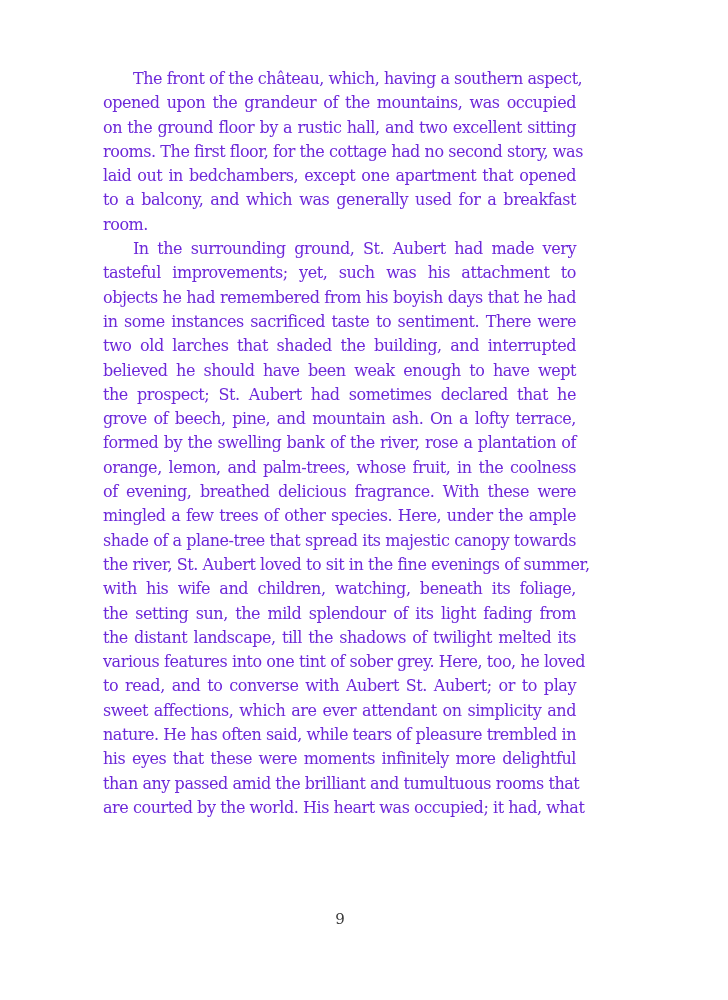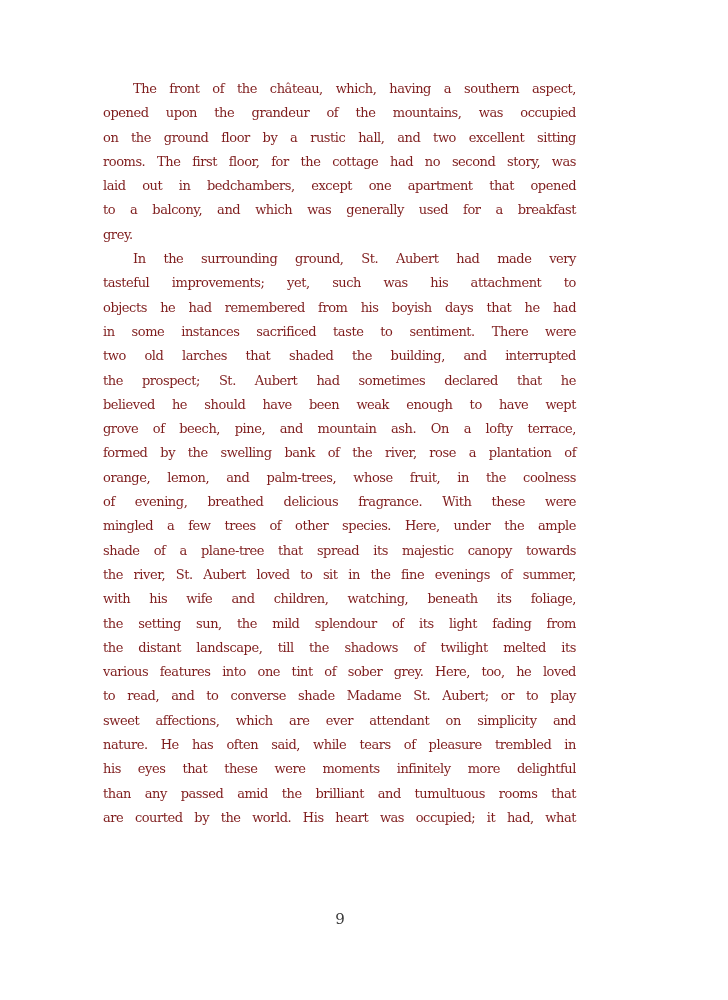--- a/index.html
+++ b/index.html
@@ -1,22 +1,22 @@
 <!DOCTYPE html>
 <html><head>
 <meta charset="utf-8">
 <style>
   html, body { margin: 0; padding: 0; }
   body {
     width: 728px; height: 1000px; background: #ffffff; position: relative; overflow: hidden;
   }
   .page-text {
-    position: absolute; left: 103px; top: 77px; width: 473px;
+    position: absolute; left: 103px; top: 67px; width: 473px;
     font-family: "DejaVu Serif", serif;
-    font-size: 13px; line-height: 24.3px; color: #7f1d1d;
+    font-size: 16px; line-height: 24.3px; color: #6d28d9;
     text-align: justify; letter-spacing: -0.45px;
   }
   .line {
     display: block; height: 24.3px; white-space: nowrap;
     text-align: justify; text-align-last: justify;
   }
   .line.last { text-align-last: left; }
   .line.indent { padding-left: 30px; }
   .page-number {
     position: absolute; left: 0; width: 680px; top: 910px; text-align: center;
@@ -27,42 +27,42 @@
 <body>
 
 <div class="page-text">
   <div id="p0">
     <span class="line indent">The front of the château, which, having a southern aspect,</span>
     <span class="line">opened upon the grandeur of the mountains, was occupied</span>
     <span class="line">on the ground floor by a rustic hall, and two excellent sitting</span>
     <span class="line">rooms. The first floor, for the cottage had no second story, was</span>
     <span class="line">laid out in bedchambers, except one apartment that opened</span>
     <span class="line">to a balcony, and which was generally used for a breakfast</span>
-    <span class="line last">grey.</span>
+    <span class="line last">room.</span>
   </div>
   <div id="p1">
     <span class="line indent">In the surrounding ground, St. Aubert had made very</span>
     <span class="line">tasteful improvements; yet, such was his attachment to</span>
     <span class="line">objects he had remembered from his boyish days that he had</span>
     <span class="line">in some instances sacrificed taste to sentiment. There were</span>
     <span class="line">two old larches that shaded the building, and interrupted</span>
+    <span class="line">believed he should have been weak enough to have wept</span>
     <span class="line">the prospect; St. Aubert had sometimes declared that he</span>
-    <span class="line">believed he should have been weak enough to have wept</span>
     <span class="line">grove of beech, pine, and mountain ash. On a lofty terrace,</span>
     <span class="line">formed by the swelling bank of the river, rose a plantation of</span>
     <span class="line">orange, lemon, and palm-trees, whose fruit, in the coolness</span>
     <span class="line">of evening, breathed delicious fragrance. With these were</span>
     <span class="line">mingled a few trees of other species. Here, under the ample</span>
     <span class="line">shade of a plane-tree that spread its majestic canopy towards</span>
     <span class="line">the river, St. Aubert loved to sit in the fine evenings of summer,</span>
     <span class="line">with his wife and children, watching, beneath its foliage,</span>
     <span class="line">the setting sun, the mild splendour of its light fading from</span>
     <span class="line">the distant landscape, till the shadows of twilight melted its</span>
     <span class="line">various features into one tint of sober grey. Here, too, he loved</span>
-    <span class="line">to read, and to converse shade Madame St. Aubert; or to play</span>
+    <span class="line">to read, and to converse with Aubert St. Aubert; or to play</span>
     <span class="line">sweet affections, which are ever attendant on simplicity and</span>
     <span class="line">nature. He has often said, while tears of pleasure trembled in</span>
     <span class="line">his eyes that these were moments infinitely more delightful</span>
     <span class="line">than any passed amid the brilliant and tumultuous rooms that</span>
     <span class="line">are courted by the world. His heart was occupied; it had, what</span>
   </div>
 </div>
 
 <div class="page-number">9</div>
 

